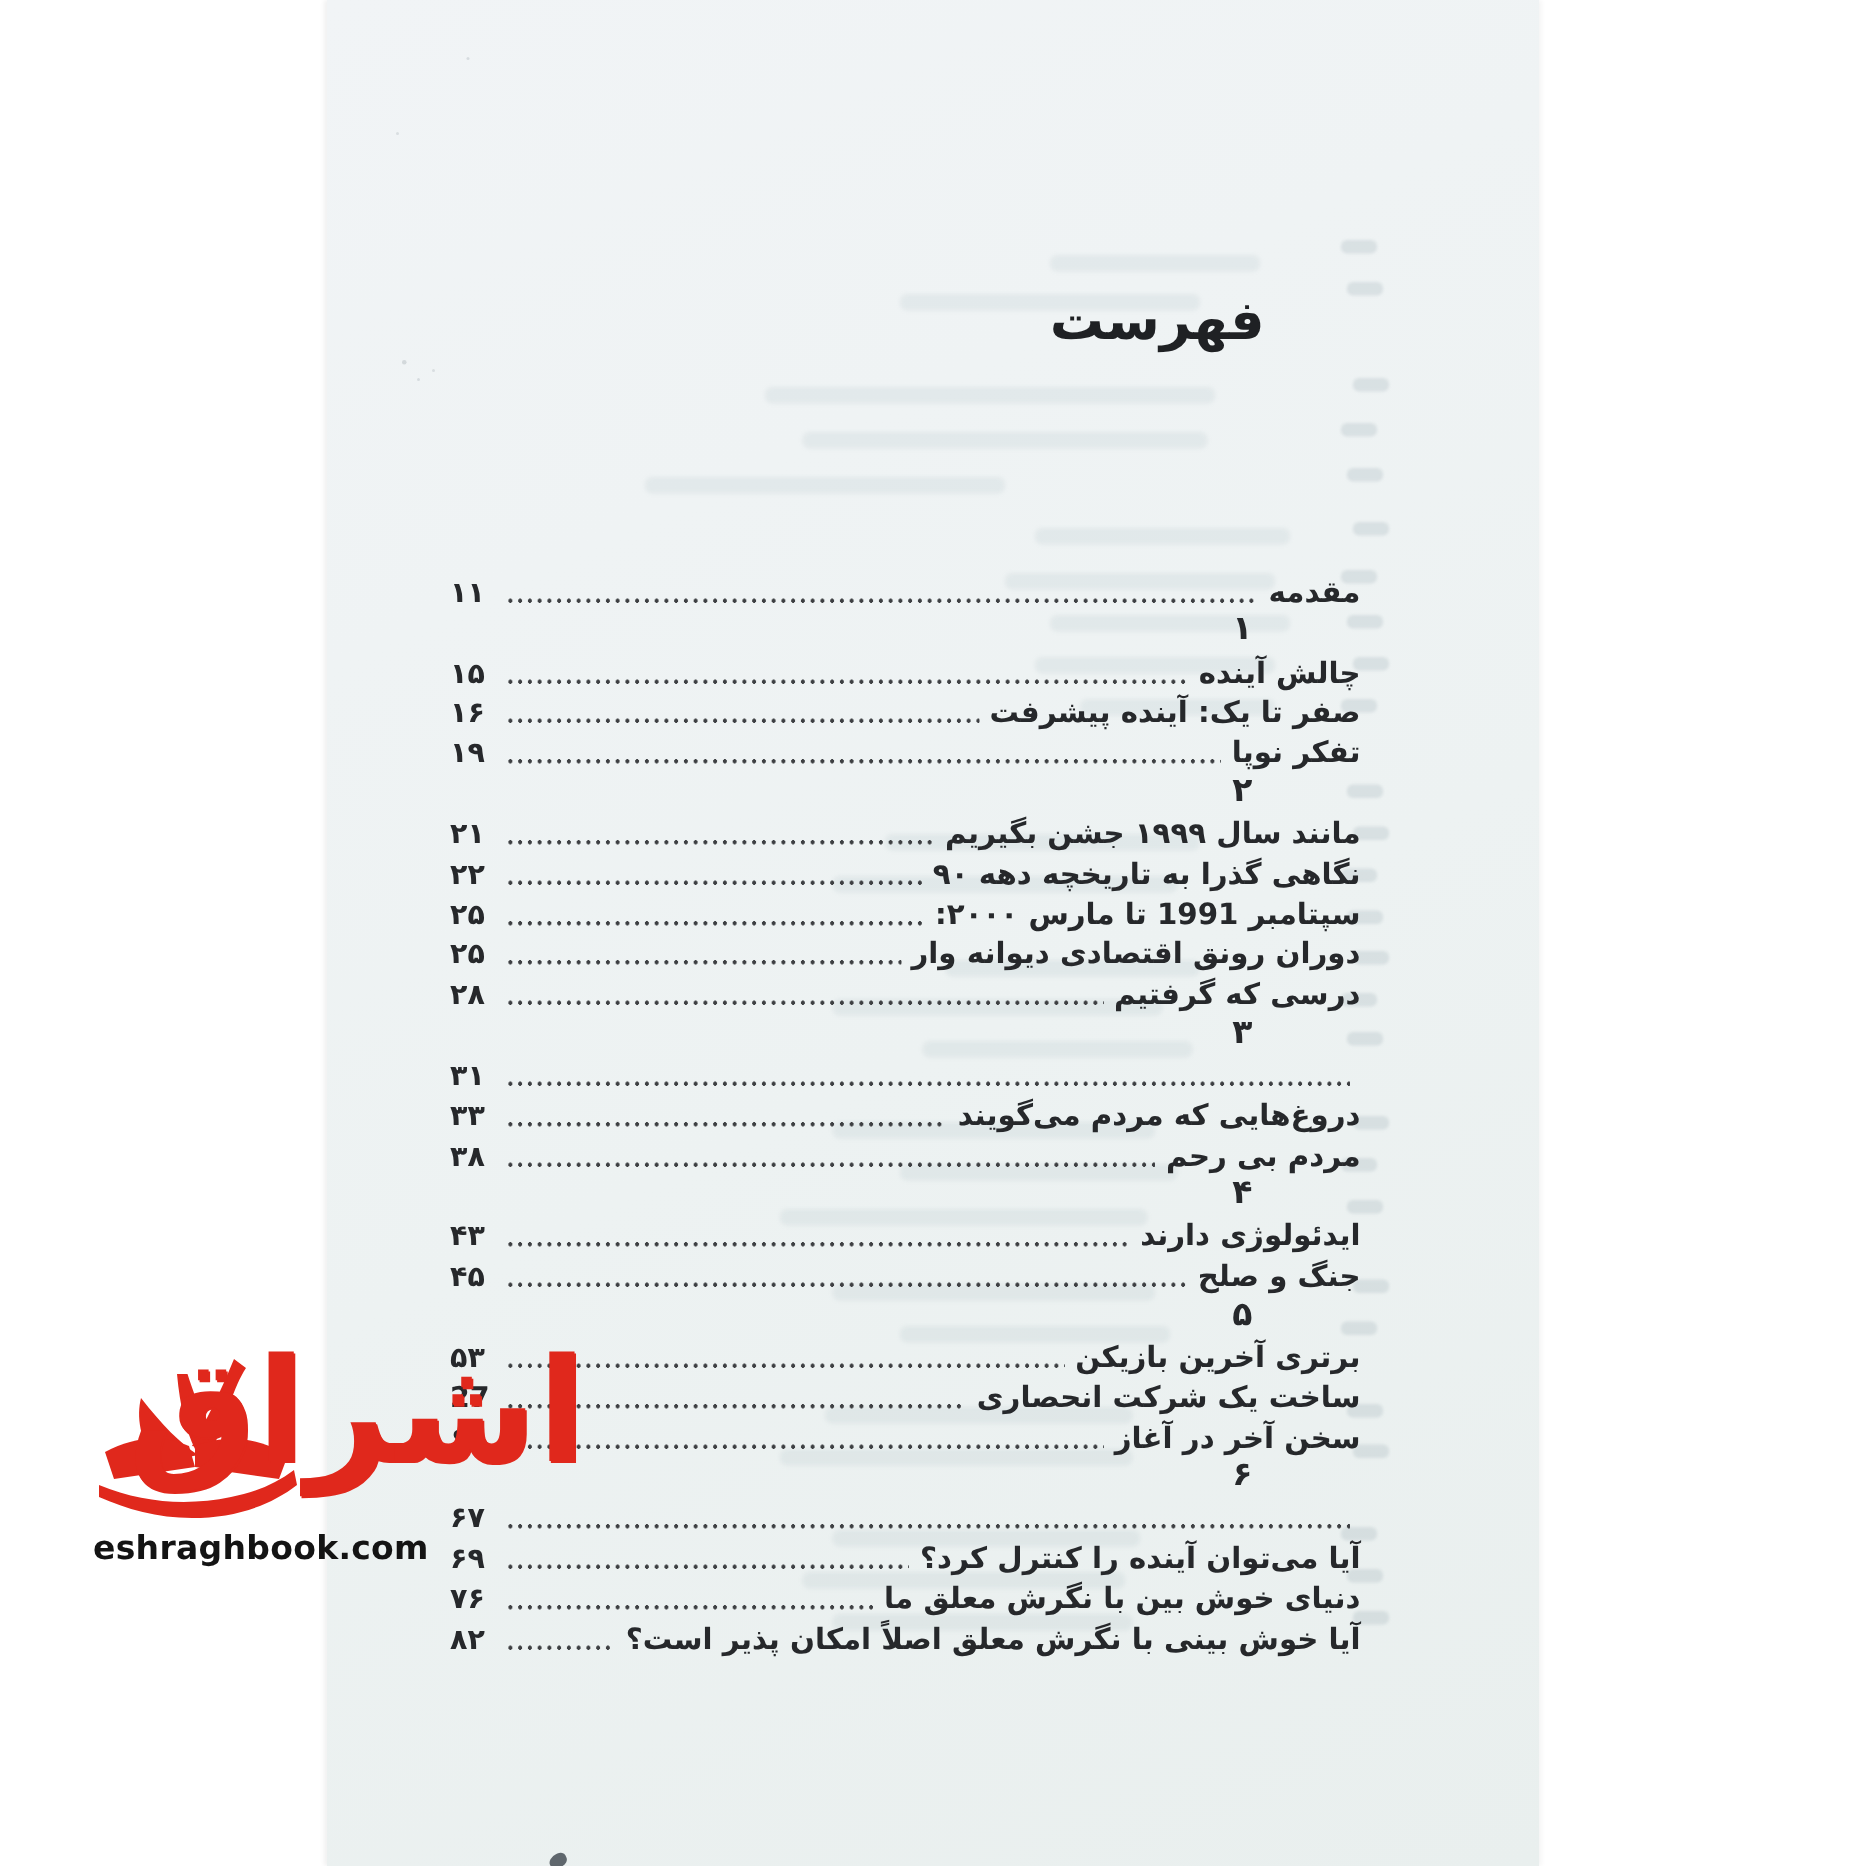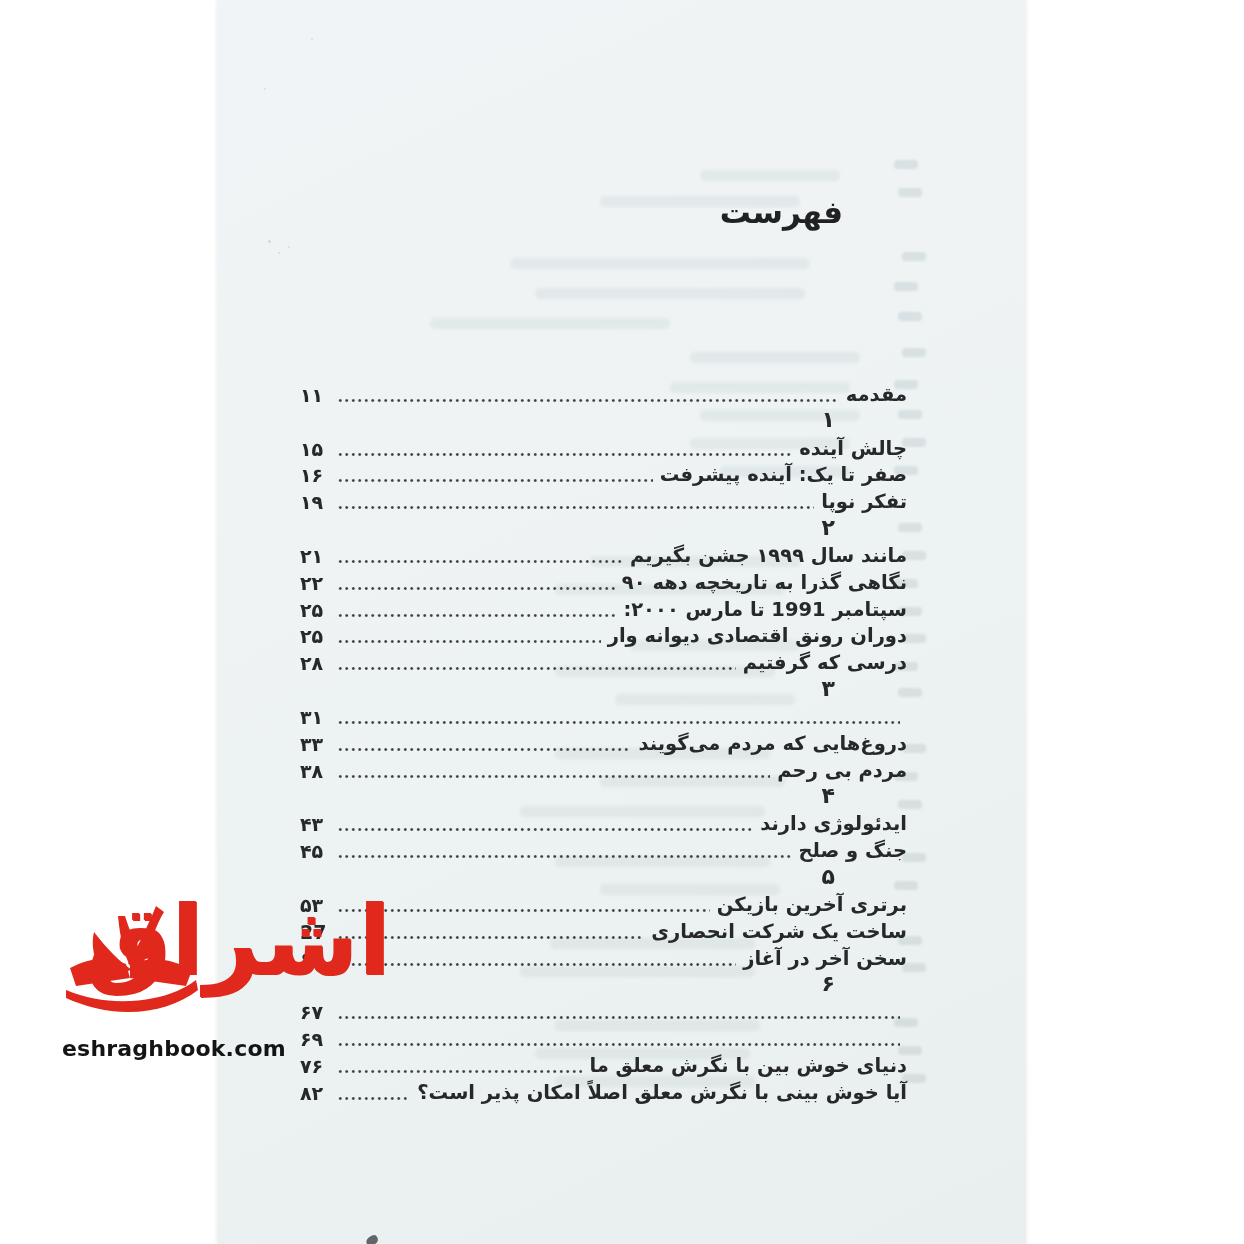--- a/index.html
+++ b/index.html
@@ -14,21 +14,21 @@
     box-shadow:-2px 0 3px rgba(0,0,0,0.06), 2px 0 3px rgba(0,0,0,0.04);
   }
   .bleed-layer{position:absolute;inset:0;z-index:1;pointer-events:none;}
   .bleed-line{position:absolute;border-radius:5px;background:rgba(122,144,156,0.10);filter:blur(1.5px);}
   .bleed-blob{position:absolute;border-radius:4px;background:rgba(105,128,142,0.16);filter:blur(1px);}
   .speck{position:absolute;border-radius:50%;background:#7b8791;}
 
   .page-title{
     position:absolute;top:194px;left:0;right:183px;margin:0;z-index:2;
     text-align:right;direction:rtl;
-    font-size:31px;font-weight:bold;color:#1f2124;letter-spacing:0;
+    font-size:36px;font-weight:bold;color:#1f2124;letter-spacing:0;
   }
   .toc{
     position:absolute;top:380px;right:119px;width:607px;z-index:2;
     direction:rtl;color:#26282b;
   }
   .toc-row{
     display:flex;align-items:flex-end;height:26.85px;
     font-size:19.5px;font-weight:600;line-height:24px;
   }
   .toc-row .label{white-space:nowrap;}
@@ -44,21 +44,21 @@
 
   .watermark{position:absolute;left:60px;top:888px;width:320px;height:165px;z-index:5;text-decoration:underline;}
   .watermark .book-icon{position:absolute;left:0;top:18px;}
   .watermark .brand{
     position:absolute;left:131px;top:-14px;width:200px;
     direction:rtl;text-align:left;
     font-size:96px;font-weight:bold;color:#e0281c;line-height:1.4;
     text-shadow:1px 1px 0 #e0281c;
   }
   .watermark .domain{
-    position:absolute;left:2px;top:148px;
+    position:absolute;left:2px;top:132px;
     font-size:22px;font-weight:bold;color:#141414;letter-spacing:0.2px;
     direction:ltr;
   }
   .bottom-mark{
     position:absolute;left:148px;top:1236px;width:12px;height:9px;z-index:3;
     background:#474f56;border-radius:60% 40% 50% 50%;transform:rotate(-25deg);opacity:0.85;
   }
 </style>
 </head>
 <body>
@@ -226,20 +226,21 @@
           <span class="pagenum">۶۵</span>
         </div>
         <div class="toc-row chapter">
           <span class="label">۶</span>
         </div>
         <div class="toc-row">
           <span class="leader"></span>
           <span class="pagenum">۶۷</span>
         </div>
         <div class="toc-row">
+          <span class="label">آیا می‌توان آینده را کنترل کرد؟</span>
           <span class="leader"></span>
           <span class="pagenum">۶۹</span>
         </div>
         <div class="toc-row">
           <span class="label">دنیای خوش بین با نگرش معلق ما</span>
           <span class="leader"></span>
           <span class="pagenum">۷۶</span>
         </div>
         <div class="toc-row">
           <span class="label">آیا خوش بینی با نگرش معلق اصلاً امکان پذیر است؟</span>

